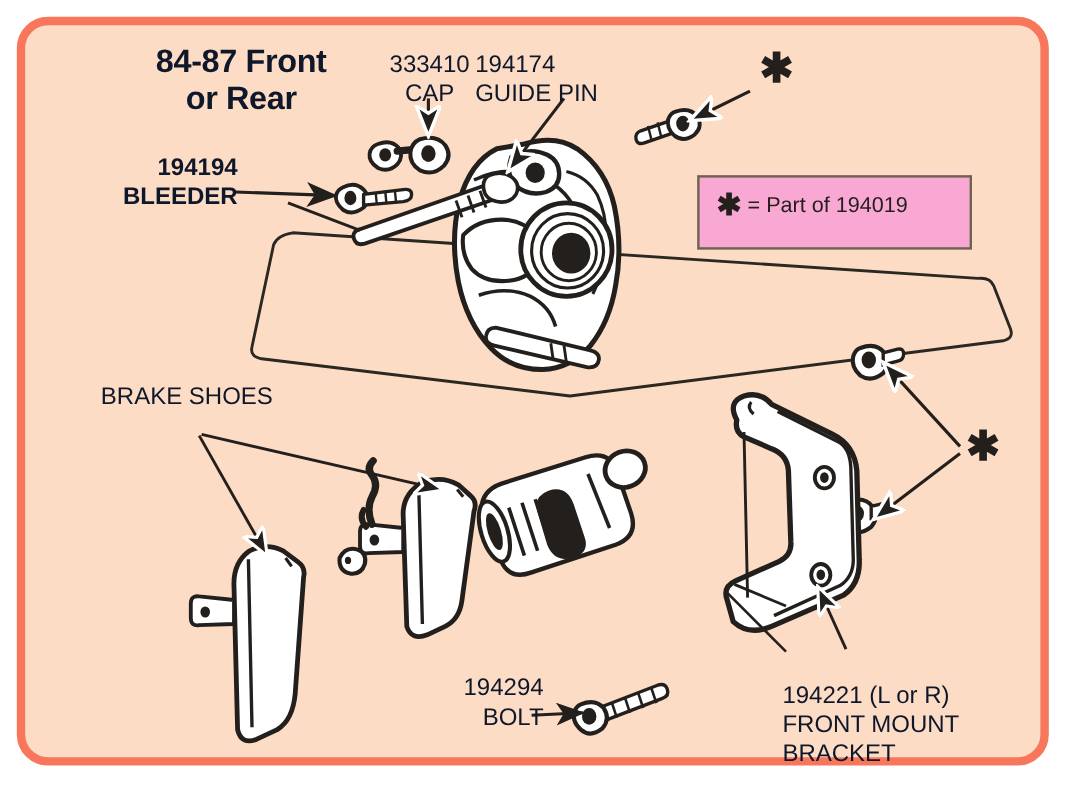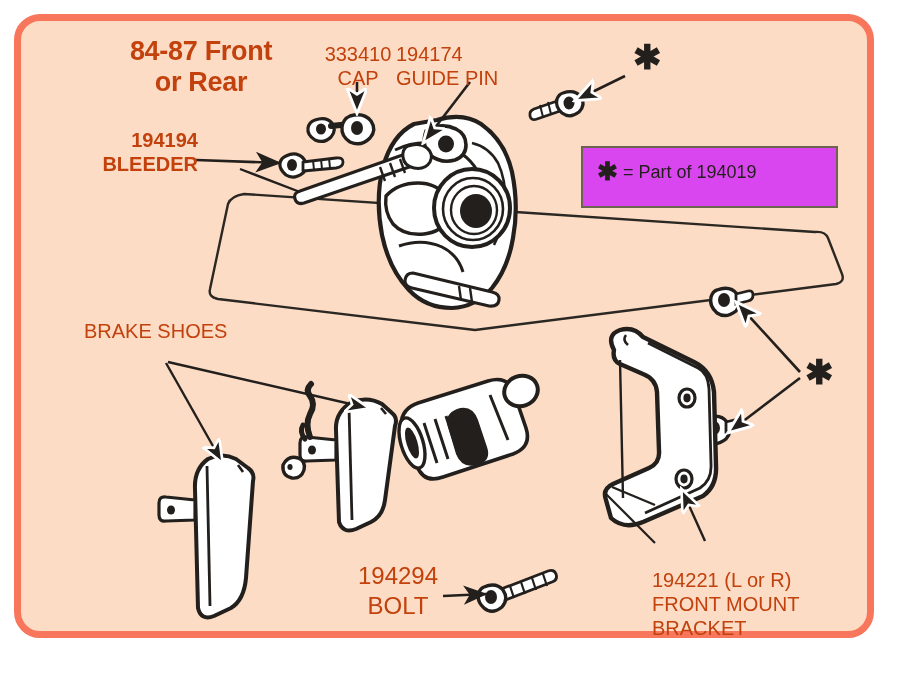--- a/index.html
+++ b/index.html
@@ -11,38 +11,38 @@
   }
   #diagram-panel{
     position:absolute;left:14px;top:14px;
     width:860px;height:624px;
     box-sizing:border-box;
     background:#fcdcc5;
     border:7px solid #f7765c;
     border-radius:26px;
   }
   #art{position:absolute;left:0;top:0;width:900px;height:675px;pointer-events:none;}
-  .txt{position:absolute;color:#c2410c;white-space:pre;}
+  .txt{position:absolute;color:#0f172a;white-space:pre;}
   #title{
     left:86px;top:36px;width:230px;
     font-size:27px;font-weight:bold;line-height:1.15;
     text-align:center;letter-spacing:-0.3px;
   }
   #lbl-cap{left:312px;top:42px;width:92px;text-align:center;font-size:20px;line-height:1.2;}
   #lbl-guidepin{left:396px;top:42px;width:136px;font-size:20px;line-height:1.2;}
   #lbl-bleeder{left:78px;top:128px;width:120px;text-align:right;font-size:20px;line-height:1.2;font-weight:bold;}
   #lbl-brakeshoes{left:84px;top:320px;font-size:20px;}
-  #lbl-bolt{left:343px;top:561px;width:110px;text-align:center;font-size:24px;line-height:1.25;}
+  #lbl-bolt{left:343px;top:561px;width:110px;text-align:right;font-size:20px;line-height:1.25;}
   #lbl-bracket{left:652px;top:568px;width:200px;text-align:left;font-size:20px;line-height:1.2;}
   .aster{position:absolute;font-size:34px;font-weight:bold;color:#231f1c;line-height:1;}
   #aster-top{left:633px;top:40px;}
   #aster-right{left:805px;top:355px;}
   #legend-box{
-    position:absolute;left:581px;top:146px;width:257px;height:62px;
-    box-sizing:border-box;background:#d946ef;border:2px solid #6d6351;
+    position:absolute;left:581px;top:146px;width:229px;height:62px;
+    box-sizing:border-box;background:#f9a8d4;border:2px solid #6d6351;
   }
   #legend-inner{
     position:absolute;left:14px;top:8px;width:206px;
     font-size:18px;color:#231f1c;line-height:1.25;
   }
   #legend-star{font-size:25px;font-weight:bold;vertical-align:-2px;}
   #legend-l2{display:block;margin-left:26px;}
 </style>
 </head>
 <body>

